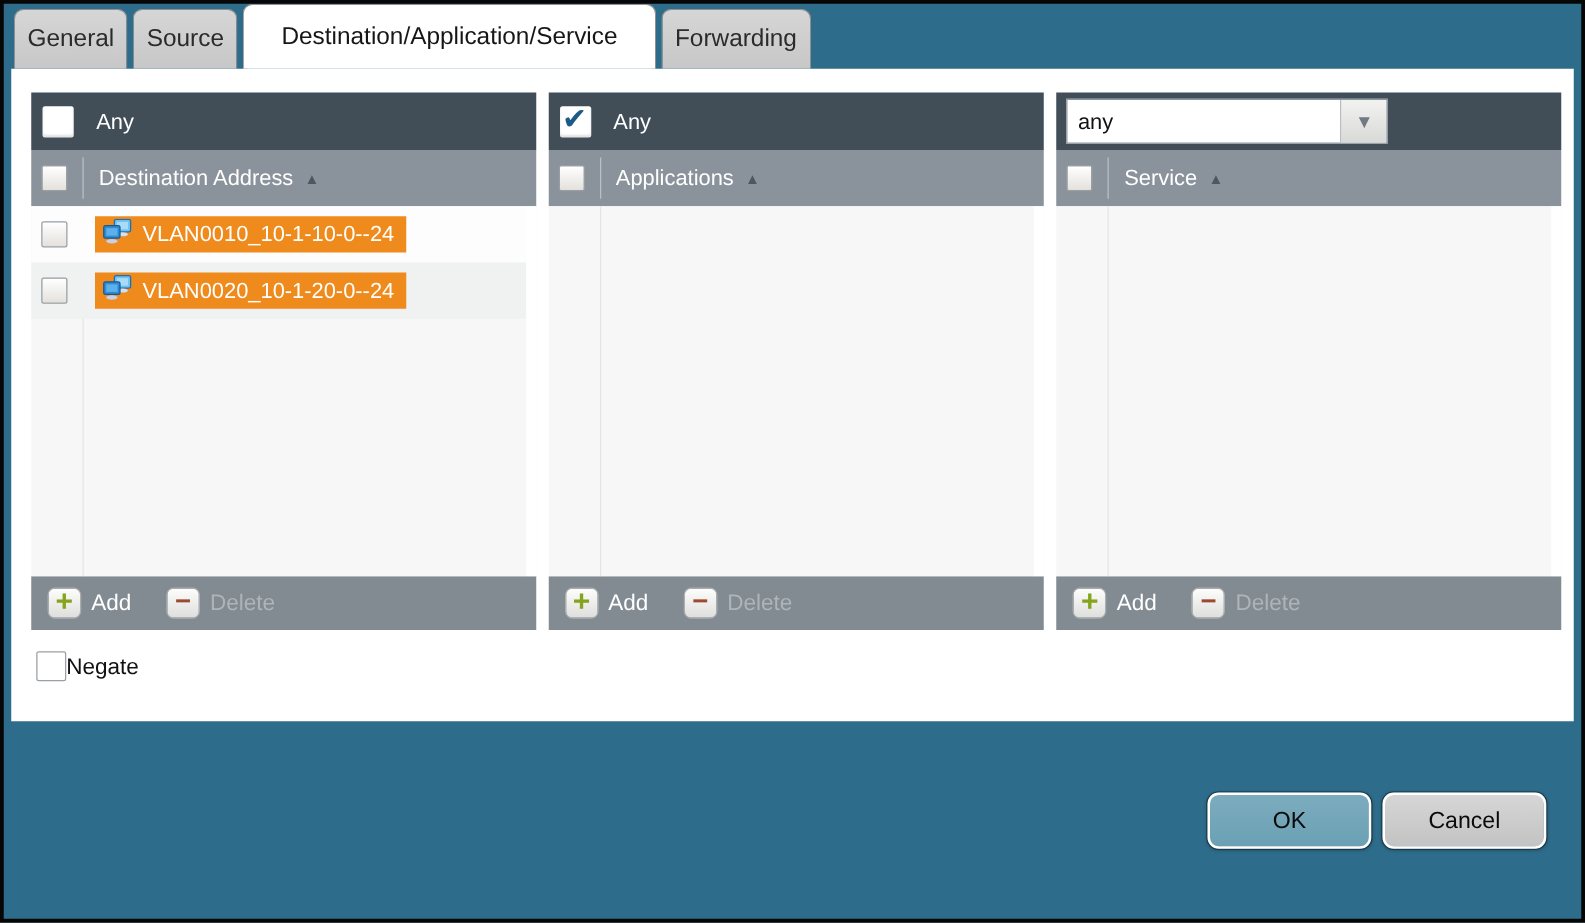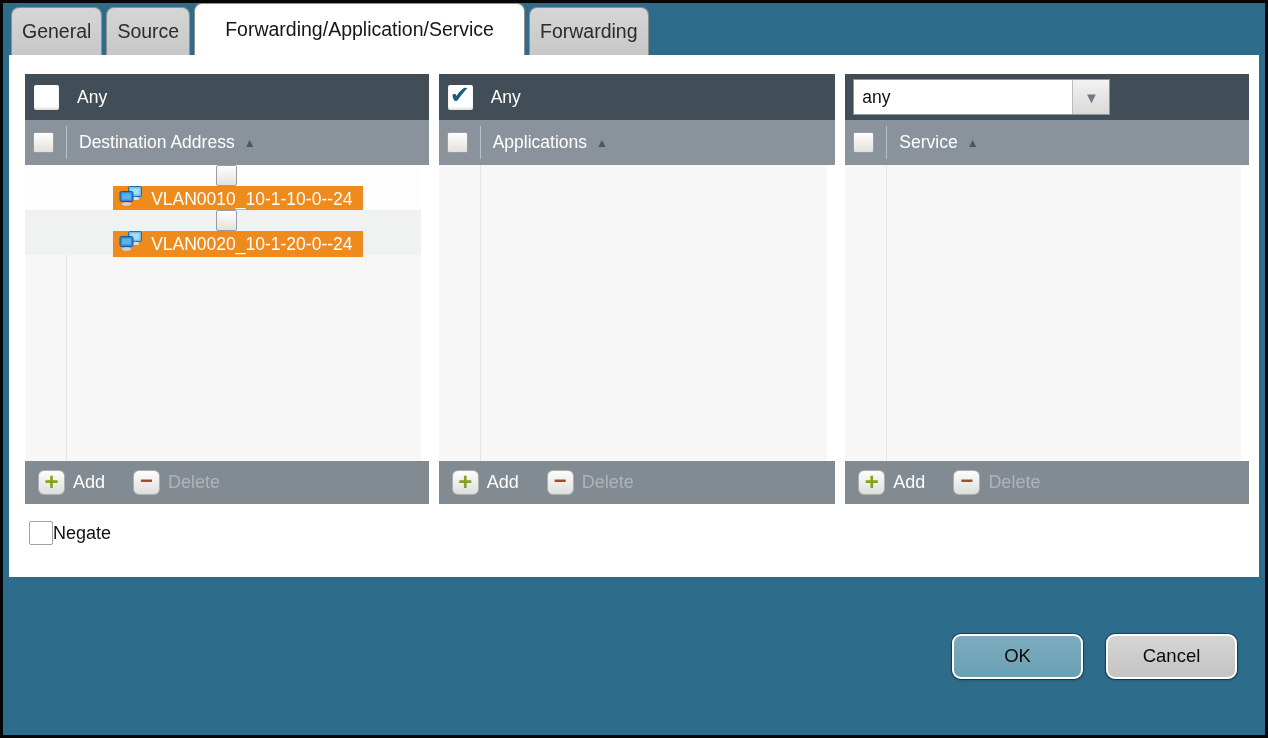--- a/index.html
+++ b/index.html
@@ -75,21 +75,21 @@
 
   .col-body { flex:1; background:#f6f7f6; position:relative; overflow:hidden; }
   .col-body::before {
     content:""; position:absolute; left:41px; top:0; bottom:0;
     width:1px; background:#e4e5e4;
   }
   .scrollstrip { position:absolute; right:0; top:0; bottom:0; width:8px; background:#fff; }
 
   .row {
     height:45px; display:flex; align-items:center; padding-left:8px;
-    margin-right:8px; position:relative; cursor:pointer;flex-direction:column;
+    margin-right:8px; position:relative; cursor:pointer;
   }
   .row.odd  { background:#fdfdfd; }
   .row.even { background:#f0f1f1; }
   .tag {
     margin-left:22px; height:29px;
     background:#ef8a1c;
     display:inline-flex; align-items:center;
     padding:0 10px 0 5px; gap:7px;
     color:#fff; font-size:17.5px;
   }
@@ -142,40 +142,40 @@
     display:flex; align-items:center; justify-content:center;
     color:#717a82; font-size:15px;
   }
 
   
   .negate-row { display:flex; align-items:center; margin:17px 0 0 20px; }
   .negate-label { font-size:18px; color:#111; }
 
   
   .footer { flex:1; display:flex; align-items:center; justify-content:flex-end;
-            padding-right:28px; gap:23px; }
+            padding-right:28px; gap:9px; }
   .btn {
     width:131px; height:45px; border-radius:9px;
     border:2px solid #fff; font-size:18.5px; color:#0b0b0b;
     font-family:inherit; cursor:pointer;
     box-shadow:0 0 0 1px rgba(20,20,20,.45), 0 1px 3px rgba(0,0,0,.35);
   }
   .btn.ok { background:linear-gradient(#7cacbe,#6ba0b4); }
   .btn.cancel { background:linear-gradient(#d6d6d6,#c3c3c3); }
 </style>
 </head>
 <body>
 
 <div class="window">
 
 
   <div class="tabbar">
     <div class="tab">General</div>
     <div class="tab">Source</div>
-    <div class="tab active">Forwarding/Application/Service</div>
+    <div class="tab active">Destination/Application/Service</div>
     <div class="tab">Forwarding</div>
   </div>
 
   <div class="content">
     <div class="columns">
 
       <div class="col col1">
         <div class="col-top">
           <span class="cb large"></span>
           <span class="top-label">Any</span>

